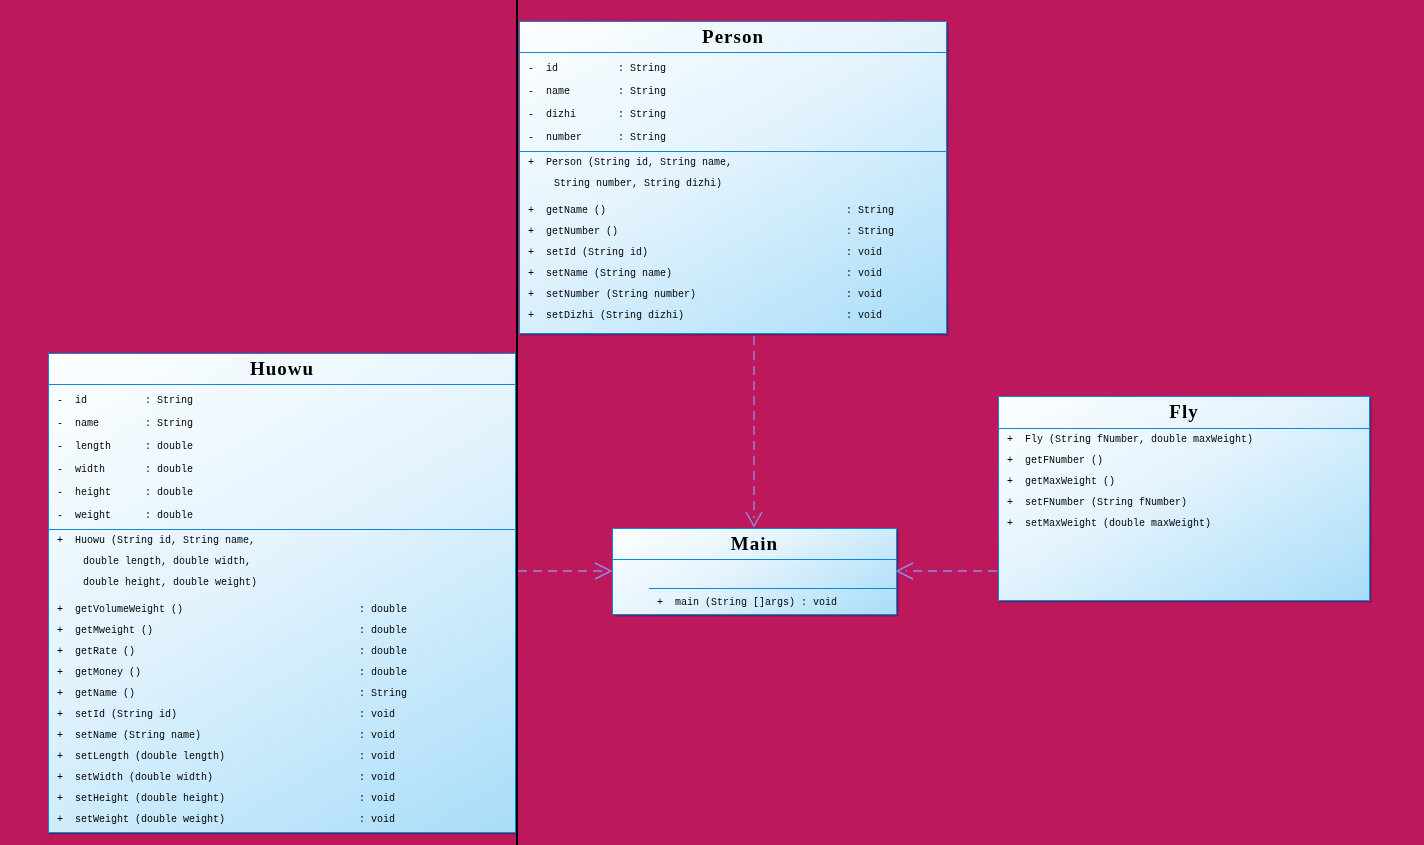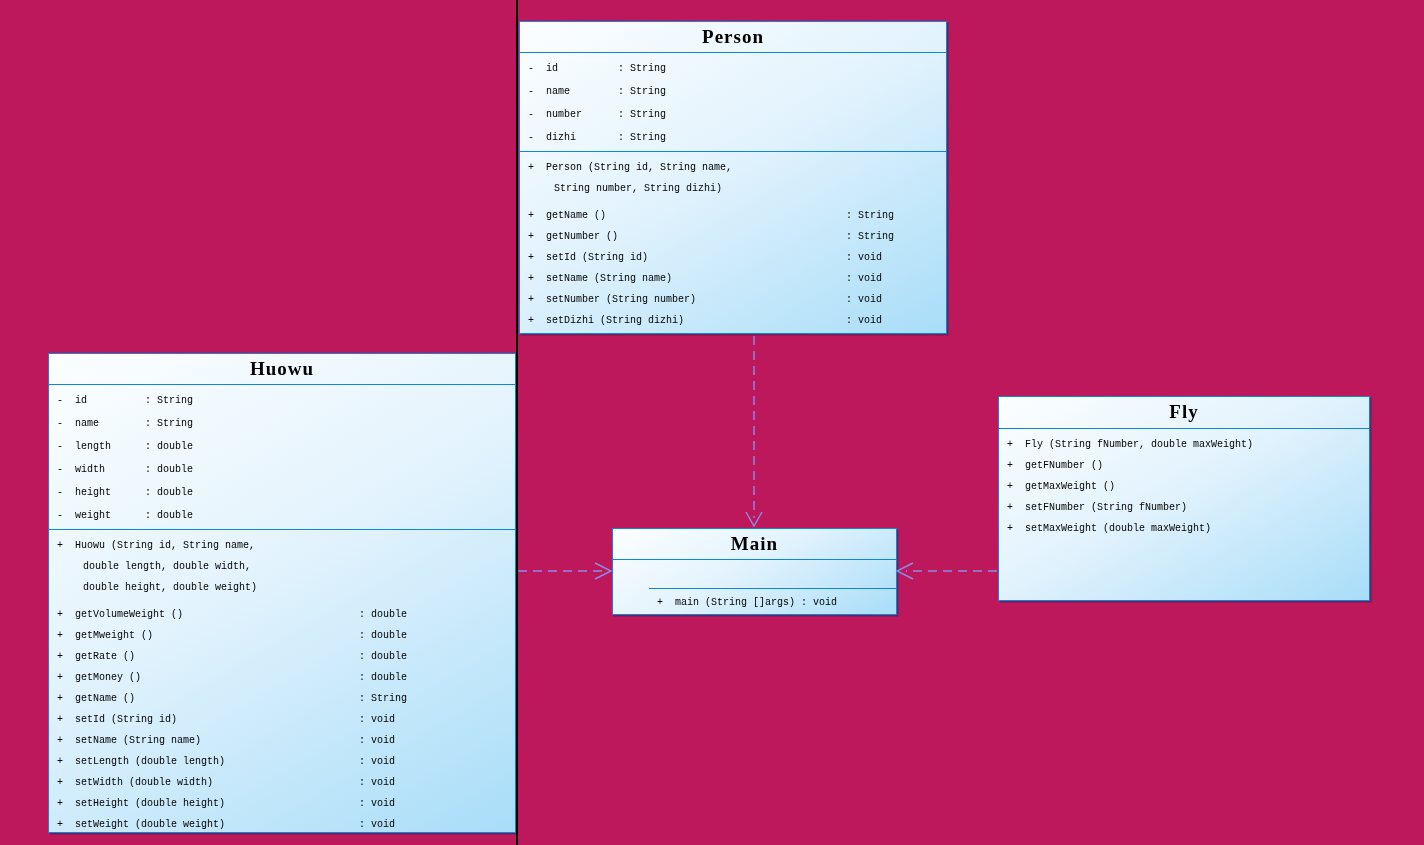--- a/index.html
+++ b/index.html
@@ -31,21 +31,21 @@
     text-align:center;
     box-sizing:border-box;
   }
   .uml-attrs,.uml-methods{
     border-top:1px solid #0d87da;
     box-sizing:border-box;
     padding-left:8px;padding-right:4px;
     overflow:hidden;
   }
   .uml-attrs{padding-top:4px;}
-  .uml-methods{padding-top:5px;}
+  .uml-methods{}
   .m-row{position:relative;white-space:pre;font-size:10px;}
   .attr-row{height:23px;line-height:23px;}
   .method-row{line-height:21px;}
   .method-row.multi{margin-bottom:6px;}
   .vis{display:inline-block;width:18px;}
   .aname{display:inline-block;}
   .cont{display:block;padding-left:26px;}
   .mtype{position:absolute;top:0;}
   
   .c-person{left:519px;top:21px;width:428px;height:313px;}
@@ -80,22 +80,22 @@
 
 <div id="canvas">
 
   <div class="page-line"></div>
 
   <div class="uml-box c-person">
     <div class="uml-title">Person</div>
     <div class="uml-attrs">
         <div class="m-row attr-row"><span class="vis">-</span><span class="aname">id</span><span class="atype">: String</span></div>
         <div class="m-row attr-row"><span class="vis">-</span><span class="aname">name</span><span class="atype">: String</span></div>
+        <div class="m-row attr-row"><span class="vis">-</span><span class="aname">dizhi</span><span class="atype">: String</span></div>
         <div class="m-row attr-row"><span class="vis">-</span><span class="aname">number</span><span class="atype">: String</span></div>
-        <div class="m-row attr-row"><span class="vis">-</span><span class="aname">dizhi</span><span class="atype">: String</span></div>
       </div>
     <div class="uml-methods">
         <div class="m-row method-row multi"><span class="vis">+</span><span class="sig">Person (String id, String name,</span><span class="cont">String number, String dizhi)</span></div>
         <div class="m-row method-row"><span class="vis">+</span><span class="sig">getName ()</span><span class="mtype">: String</span></div>
         <div class="m-row method-row"><span class="vis">+</span><span class="sig">getNumber ()</span><span class="mtype">: String</span></div>
         <div class="m-row method-row"><span class="vis">+</span><span class="sig">setId (String id)</span><span class="mtype">: void</span></div>
         <div class="m-row method-row"><span class="vis">+</span><span class="sig">setName (String name)</span><span class="mtype">: void</span></div>
         <div class="m-row method-row"><span class="vis">+</span><span class="sig">setNumber (String number)</span><span class="mtype">: void</span></div>
         <div class="m-row method-row"><span class="vis">+</span><span class="sig">setDizhi (String dizhi)</span><span class="mtype">: void</span></div>
       </div>

